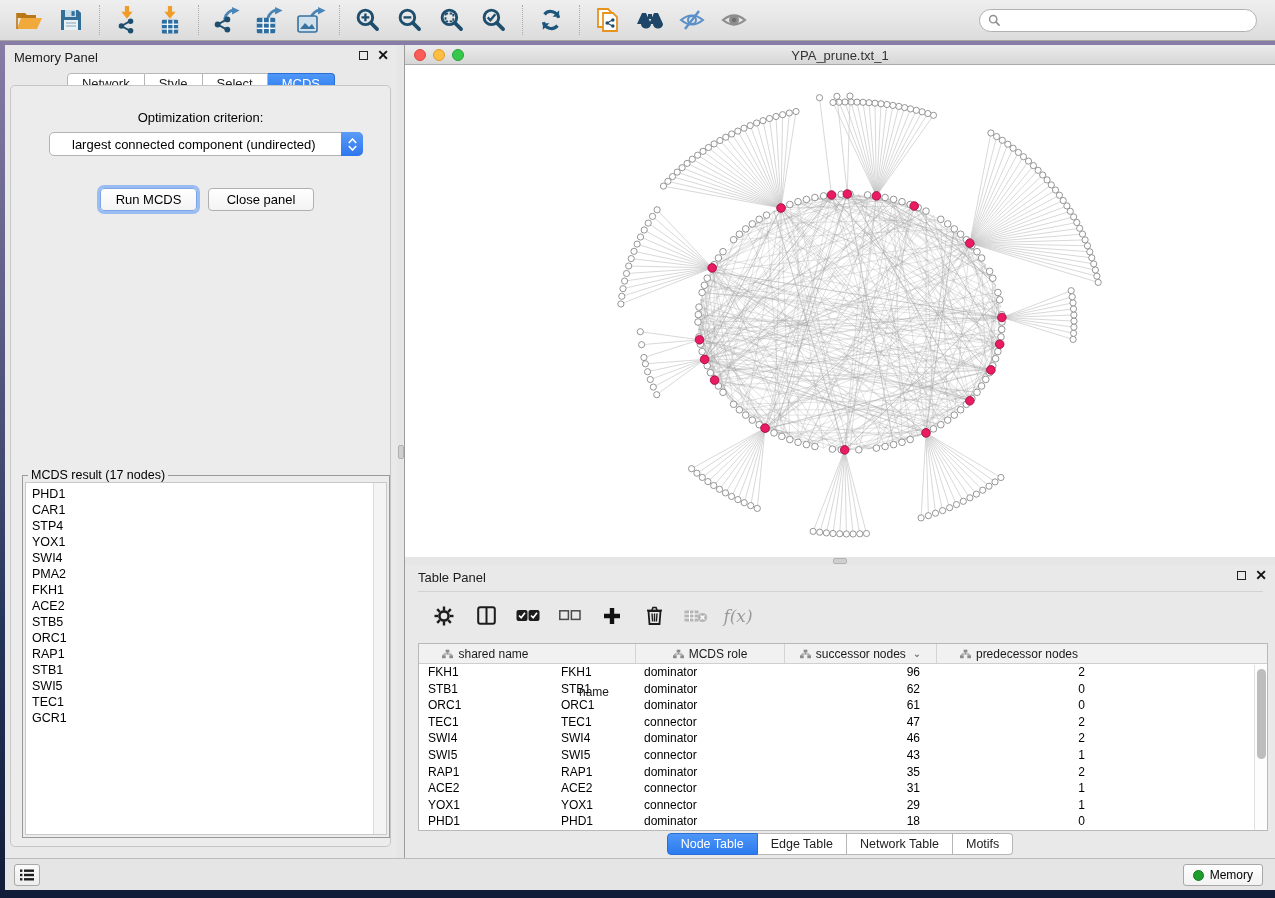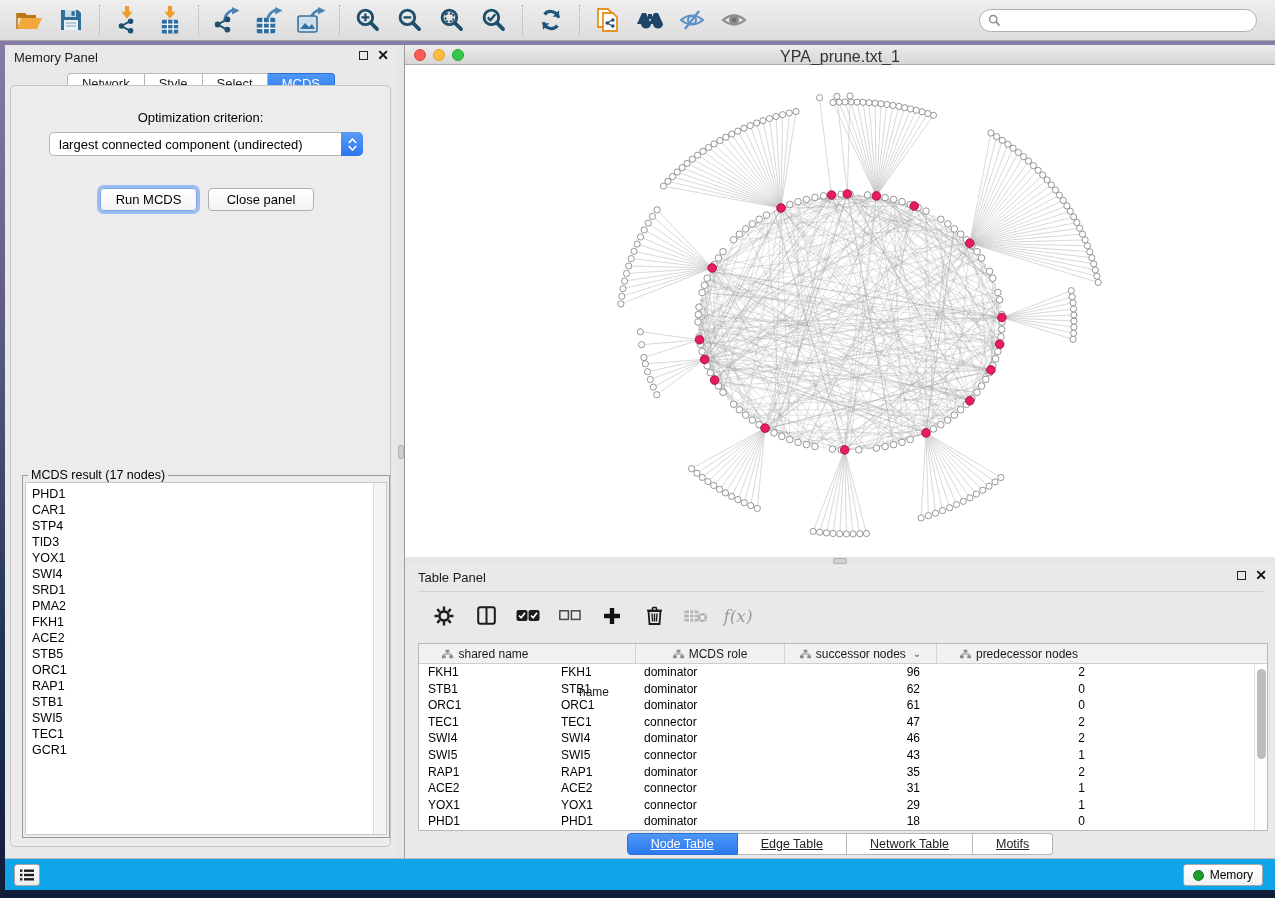--- a/index.html
+++ b/index.html
@@ -21,32 +21,32 @@
   
   .control-panel { position:absolute; left:5px; top:45px; width:392px; height:813px; background:#e9e9e9; }
   .panel-head { position:absolute; left:0; top:0; right:0; height:26px; }
   .panel-title { position:absolute; left:9px; top:5px; font-size:13px; color:#1c1c1c; }
   .ph-icons { position:absolute; right:8px; top:6px; display:flex; gap:9px; align-items:center; }
   .float-ic { width:9px; height:9px; border:1.5px solid #222; display:inline-block; }
   .close-ic { font-size:14px; font-weight:bold; color:#111; line-height:9px; }
 
   .seg { display:flex; height:21px; font-size:13px; }
   .seg-item { background:#fff; border:1px solid #b6b6b6; border-left:none; padding:0 14px;
-    display:flex; align-items:center; color:#222;text-decoration:underline; }
+    display:flex; align-items:center; color:#222; }
   .seg-item:first-child { border-left:1px solid #b6b6b6; border-radius:4px 0 0 4px; }
   .seg-item:last-child { border-radius:0 4px 4px 0; }
   .seg-item.active { background:linear-gradient(180deg,#4f97f7,#2a7af0); border-color:#2a6fd8; color:#fff; }
   .cp-tabs { position:absolute; top:28px; left:0; right:0; display:flex; justify-content:center; }
 
   .cp-pane { position:absolute; left:5px; top:40px; width:381px; height:762px;
     background:#ececec; border:1px solid #c6c6c6; border-radius:5px; }
   .opt-label { position:absolute; top:24px; width:100%; text-align:center; font-size:13px; color:#000; }
   .cp-select { position:absolute; left:38px; top:46px; width:314px; height:24px; background:#fff;
     border:1px solid #b2b2b2; border-radius:5px; display:flex; align-items:center; }
-  .cp-select .val { flex:1; font-size:13px; padding-left:9px; color:#000; white-space:nowrap; }
+  .cp-select .val { flex:1; font-size:13px; padding-left:22px; color:#000; white-space:nowrap; }
   .stepper { width:22px; height:24px; margin-right:-1px; border-radius:0 5px 5px 0;
     background:linear-gradient(180deg,#5a9cf8,#2d75ee); display:flex; flex-direction:column;
     align-items:center; justify-content:center; gap:1px; }
   .stepper svg { display:block; }
   .btn { height:23px; background:linear-gradient(180deg,#ffffff,#f3f3f3); border:1px solid #b0b0b0;
     border-radius:4px; font-size:13px; color:#000; display:flex; align-items:center; justify-content:center;margin-top:14px; }
   .btn-run { position:absolute; left:89px; top:88px; width:97px;
     box-shadow:0 0 0 3px rgba(90,150,250,.55); border-color:#7aa6e8; }
   .btn-close { position:absolute; left:197px; top:88px; width:106px; }
 
@@ -58,21 +58,21 @@
   .mcds-list ul { list-style:none; padding:3px 0 0 6px; }
   .mcds-list li { font-size:12.5px; line-height:16px; color:#000; }
   .mcds-scroll { position:absolute; right:0; top:0; bottom:0; width:13px; background:#f4f4f4;
     border-left:1px solid #dcdcdc; }
 
   
   .net-window { position:absolute; left:405px; top:45px; width:870px; height:512px; background:#fff; }
   .net-titlebar { position:absolute; left:0; top:0; right:0; height:20px;
     background:linear-gradient(180deg,#ececec,#d6d6d6); border-bottom:1px solid #aaa; }
   .tl { position:absolute; top:4px; width:12px; height:12px; border-radius:50%; }
-  .net-title { position:absolute; top:3px; width:100%; text-align:center; font-size:16px; color:#333; }
+  .net-title { position:absolute; top:3px; width:100%; text-align:center; font-size:13px; color:#333; }
   .net-canvas { position:absolute; left:0; top:20px; width:870px; height:492px; background:#fff; }
 
   .h-splitter { position:absolute; left:405px; top:557px; width:870px; height:8px; background:#e6e6e6; }
   .h-handle { position:absolute; left:428px; top:1px; width:14px; height:6px; background:#cfcfcf;
     border:1px solid #b2b2b2; border-radius:2px; }
   .v-splitter { position:absolute; left:397px; top:45px; width:8px; height:813px; background:#e6e6e6;
     border-right:1px solid #9c9c9c; }
   .v-handle { position:absolute; left:1px; top:400px; width:6px; height:14px; background:#cfcfcf;
     border:1px solid #b2b2b2; border-radius:2px; }
 
@@ -92,24 +92,24 @@
   .tt-row { display:flex; height:16.6px; }
   .tt-cell { font-size:12px; color:#000; line-height:16.6px; white-space:nowrap; overflow:hidden; }
   .tt-cell.l { text-align:left; padding-left:9px; }
   .tt-cell.r { text-align:right; padding-right:16px; }
   .tt-scroll { position:absolute; right:0; top:21px; bottom:0; width:13px; background:#fdfdfd;
     border-left:1px solid #e0e0e0; }
   .tt-thumb { position:absolute; left:2px; top:4px; width:9px; height:90px; background:#bdbdbd; border-radius:5px; }
   .chev { font-size:10px; color:#555; margin-left:2px; }
 
   .tp-tabs { position:absolute; top:268px; left:0; right:0; display:flex; justify-content:center; }
-  .tp-tabs .seg-item { font-size:12.5px; padding:0 23px; height:22px; }
+  .tp-tabs .seg-item { font-size:12.5px; padding:0 13px; height:22px; }
 
   
-  .statusbar { position:absolute; left:5px; top:858px; width:1270px; height:32px; background:#0ea5e9;
+  .statusbar { position:absolute; left:5px; top:858px; width:1270px; height:32px; background:#e5e5e5;
     border-top:1px solid #bdbdbd;text-decoration:underline; }
   .list-btn { position:absolute; left:9px; top:5px; width:26px; height:22px;
     background:linear-gradient(180deg,#fbfbfb,#ededed); border:1px solid #a8a8a8; border-radius:3px;
     display:flex; align-items:center; justify-content:center; }
   .memory-btn { position:absolute; right:12px; top:5px; height:22px; padding:0 9px;
     background:linear-gradient(180deg,#ffffff,#f2f2f2); border:1px solid #a8a8a8; border-radius:3px;
     display:flex; align-items:center; gap:6px; font-size:12px; color:#000; }
   .mem-dot { width:11px; height:11px; border-radius:50%; background:#1d9e2c; border:1px solid #157a20; }
 </style>
 </head>
@@ -303,24 +303,22 @@
     </div>
     <div class="btn btn-run">Run MCDS</div>
     <div class="btn btn-close">Close panel</div>
     <fieldset class="mcds-fieldset">
       <legend>MCDS result (17 nodes)</legend>
       <div class="mcds-list">
         <ul>
             <li>PHD1</li>
             <li>CAR1</li>
             <li>STP4</li>
-            <li>TID3</li>
             <li>YOX1</li>
             <li>SWI4</li>
-            <li>SRD1</li>
             <li>PMA2</li>
             <li>FKH1</li>
             <li>ACE2</li>
             <li>STB5</li>
             <li>ORC1</li>
             <li>RAP1</li>
             <li>STB1</li>
             <li>SWI5</li>
             <li>TEC1</li>
             <li>GCR1</li>

